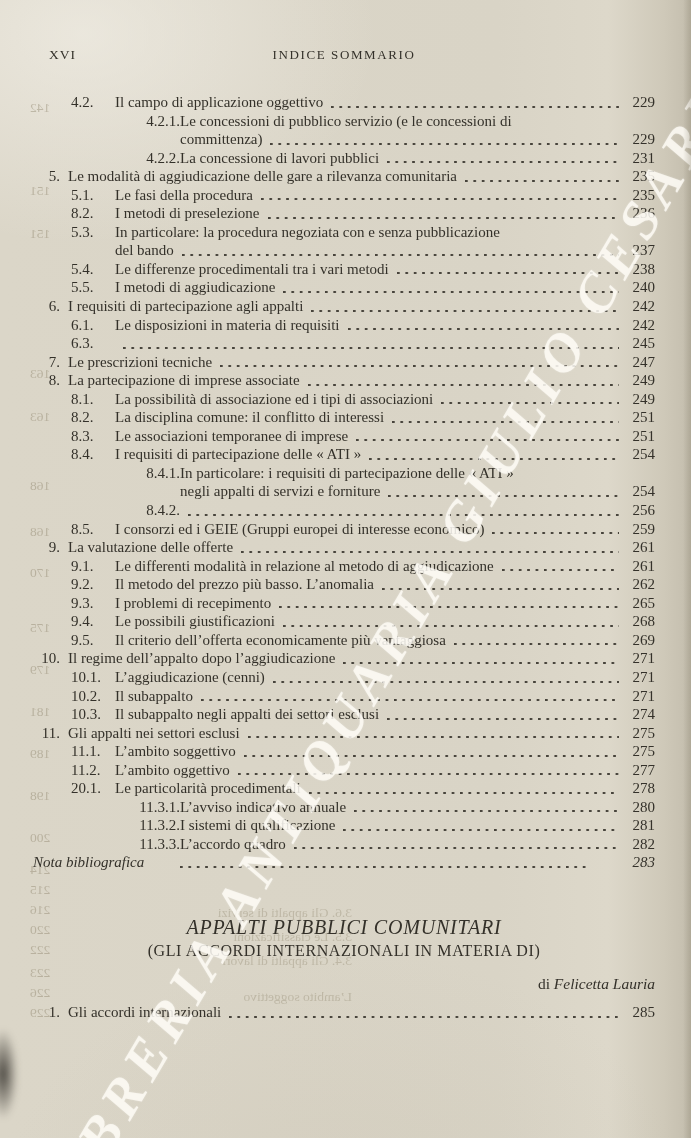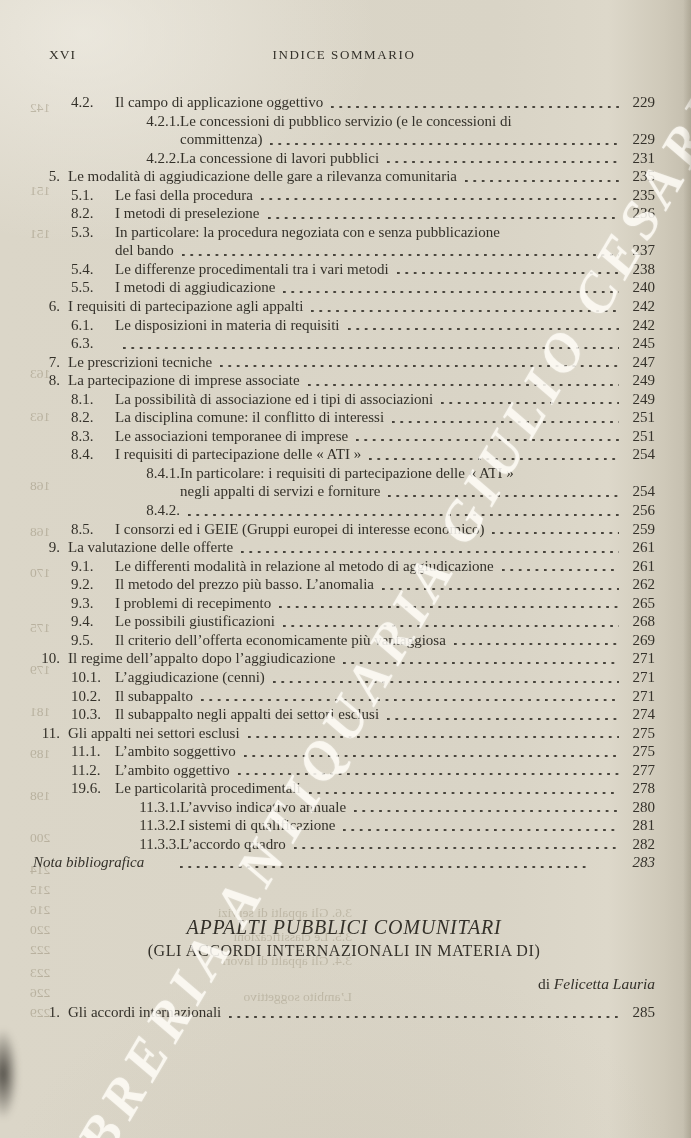--- a/index.html
+++ b/index.html
@@ -303,21 +303,21 @@
         <span class="leader"></span>
         <span class="page-num">275</span>
       </div>
       <div class="toc-row lvl-1">
         <span class="num">11.2.</span>
         <span class="txt">L’ambito oggettivo</span>
         <span class="leader"></span>
         <span class="page-num">277</span>
       </div>
       <div class="toc-row lvl-1">
-        <span class="num">19.6.</span>
+        <span class="num">20.1.</span>
         <span class="txt">Le particolarità procedimentali</span>
         <span class="leader"></span>
         <span class="page-num">278</span>
       </div>
       <div class="toc-row lvl-2">
         <span class="num">11.3.1.</span>
         <span class="txt">L’avviso indicativo annuale</span>
         <span class="leader"></span>
         <span class="page-num">280</span>
       </div>

